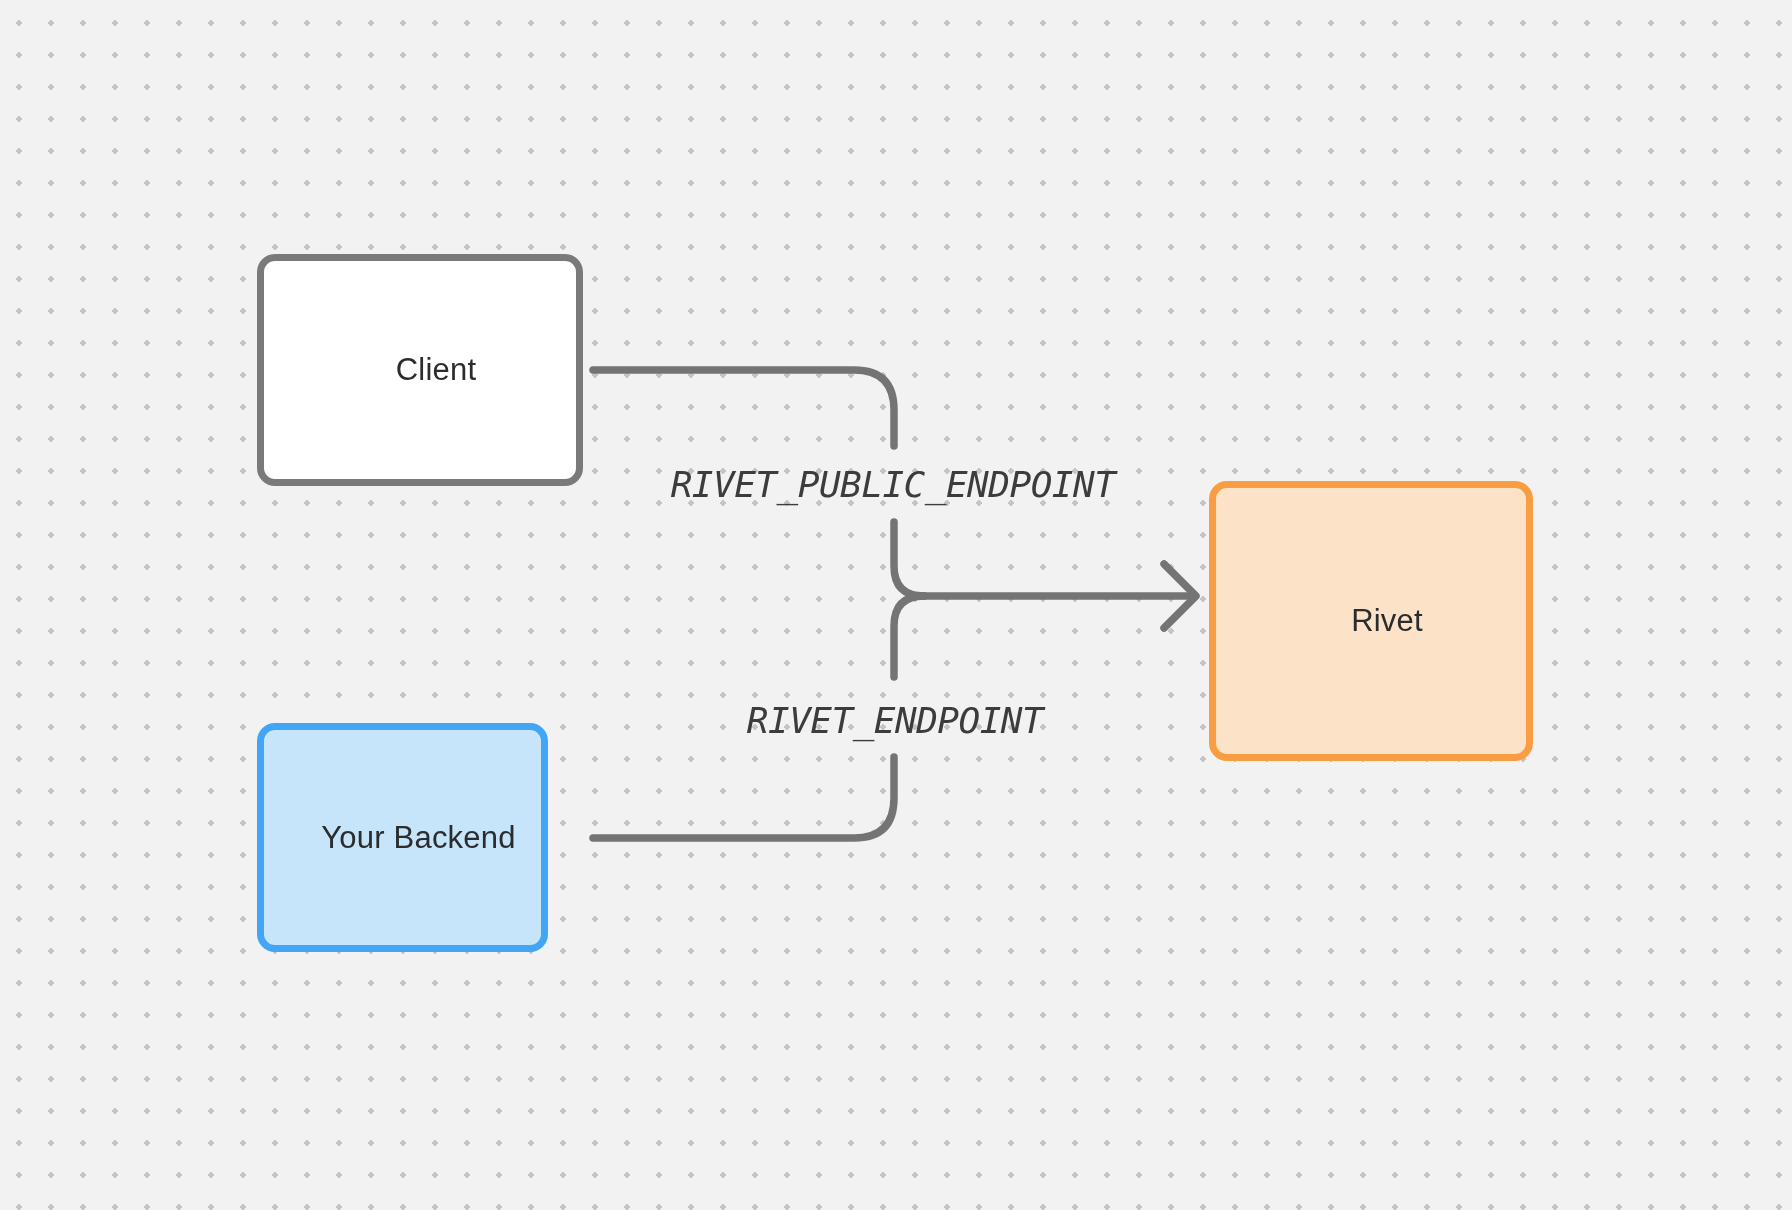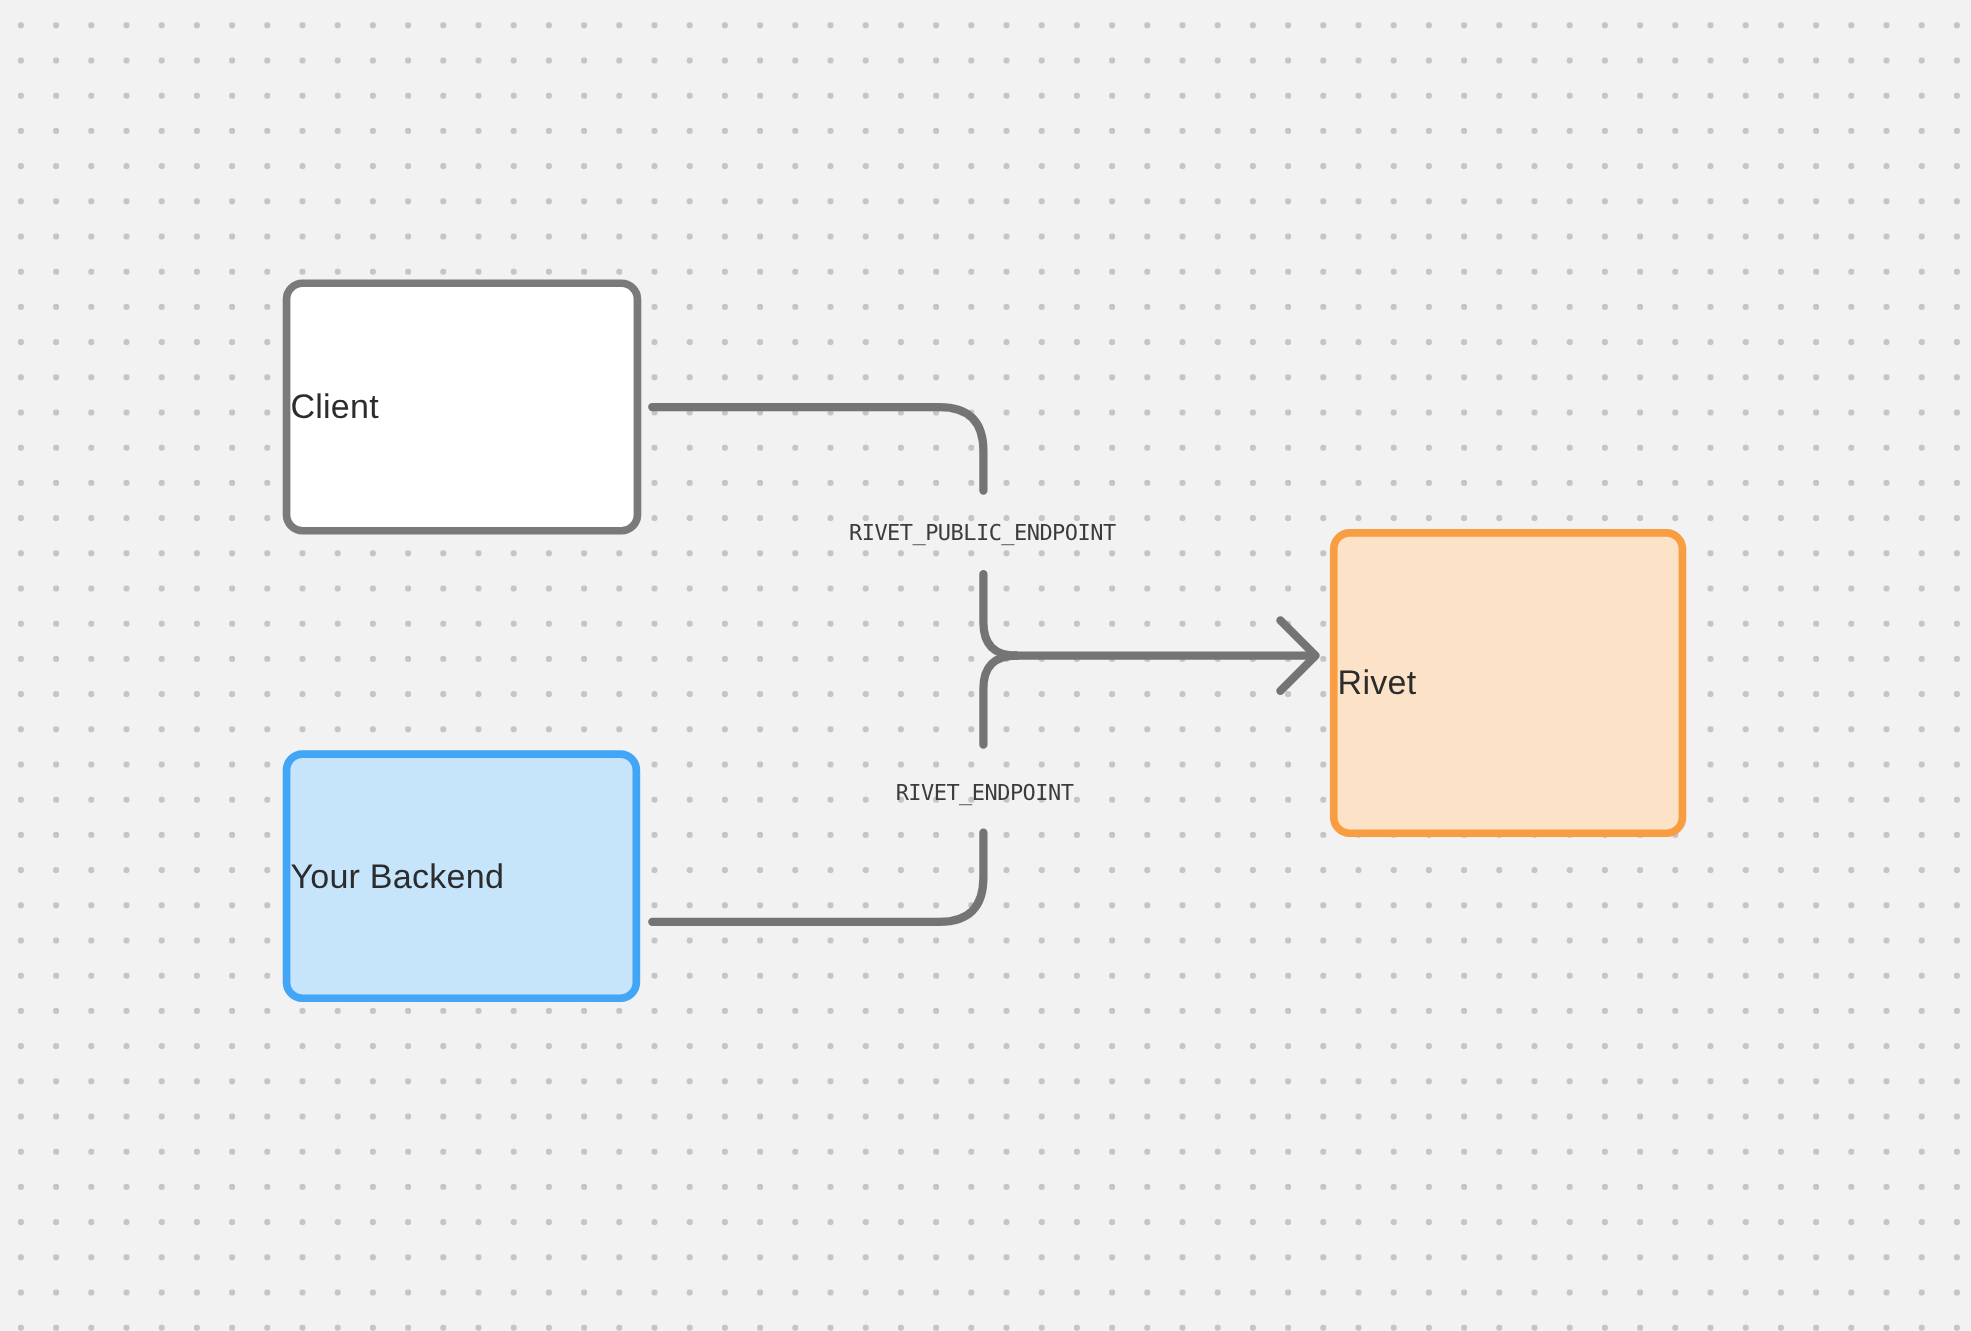--- a/index.html
+++ b/index.html
@@ -28,56 +28,58 @@
     fill: none;
     stroke: var(--edge-color, #747474);
     stroke-width: 7.5;
     stroke-linecap: round;
     stroke-linejoin: round;
   }
   .node {
     position: absolute;
     display: flex;
     align-items: center;
-    justify-content: flex-start;
+    justify-content: center;
     border-radius: 18px;
     border: 7px solid #7a7a7a;
     box-sizing: border-box;
     font-size: 31px;
     color: var(--node-text, #2a2c2e);
     letter-spacing: 0.2px;
     cursor: default;
+    padding-left: 32px;
   }
   .node-client {
     left: 257px; top: 254px;
     width: 326px; height: 232px;
     background: var(--client-fill, #ffffff);
     border-color: var(--client-border, #7a7a7a);
   }
   .node-backend {
-    left: 257px; top: 682px;
-    width: 325px; height: 229px;
+    left: 257px; top: 723px;
+    width: 291px; height: 229px;
     background: var(--backend-fill, #c6e5fa);
     border-color: var(--backend-border, #42a5f5);
   }
   .node-rivet {
     left: 1209px; top: 481px;
     width: 324px; height: 280px;
     background: var(--rivet-fill, #fce3c7);
     border-color: var(--rivet-border, #f99d43);
   }
   .edge-label {
     position: absolute;
     transform: translate(-50%, -50%);
     font-family: "DejaVu Sans Mono", "Liberation Mono", monospace;
-    font-size: 20px;
+    font-size: 36px;
     font-weight: 500;
     color: var(--edge-label-color, #3c3c3c);
     white-space: nowrap;
     letter-spacing: -0.5px;
+    font-style: italic;
   }
   .edge-label-public { left: 893px; top: 484px; }
   .edge-label-backend { left: 895px; top: 720px; }
 </style>
 </head>
 <body>
 
 <div class="canvas">
 
   <svg class="edges-svg" viewBox="0 0 1792 1210">

